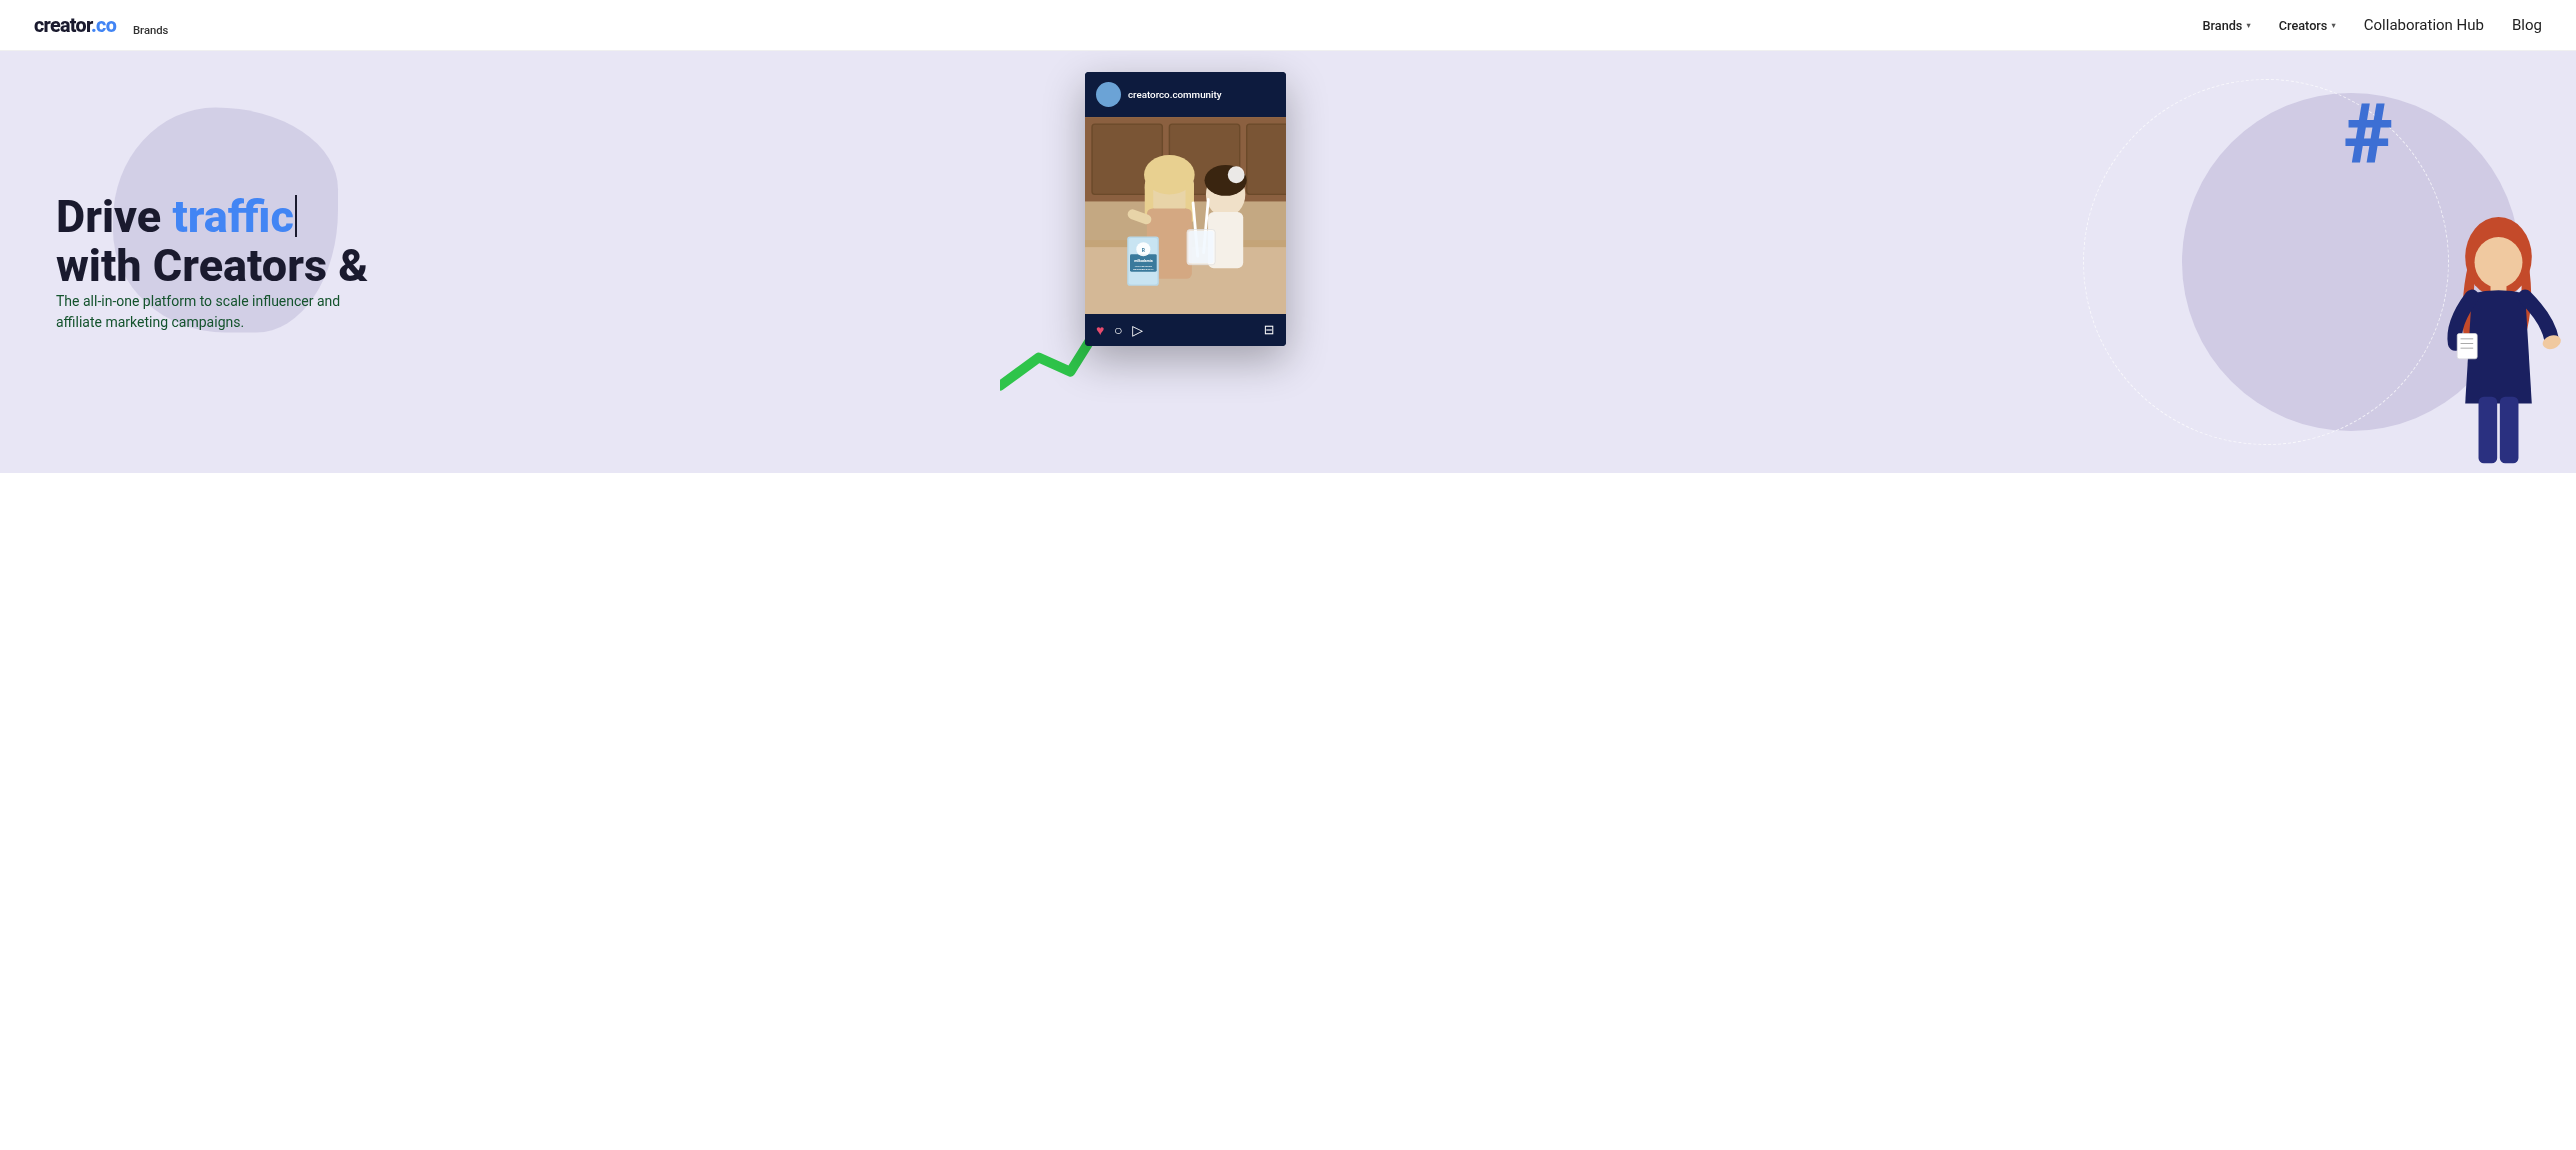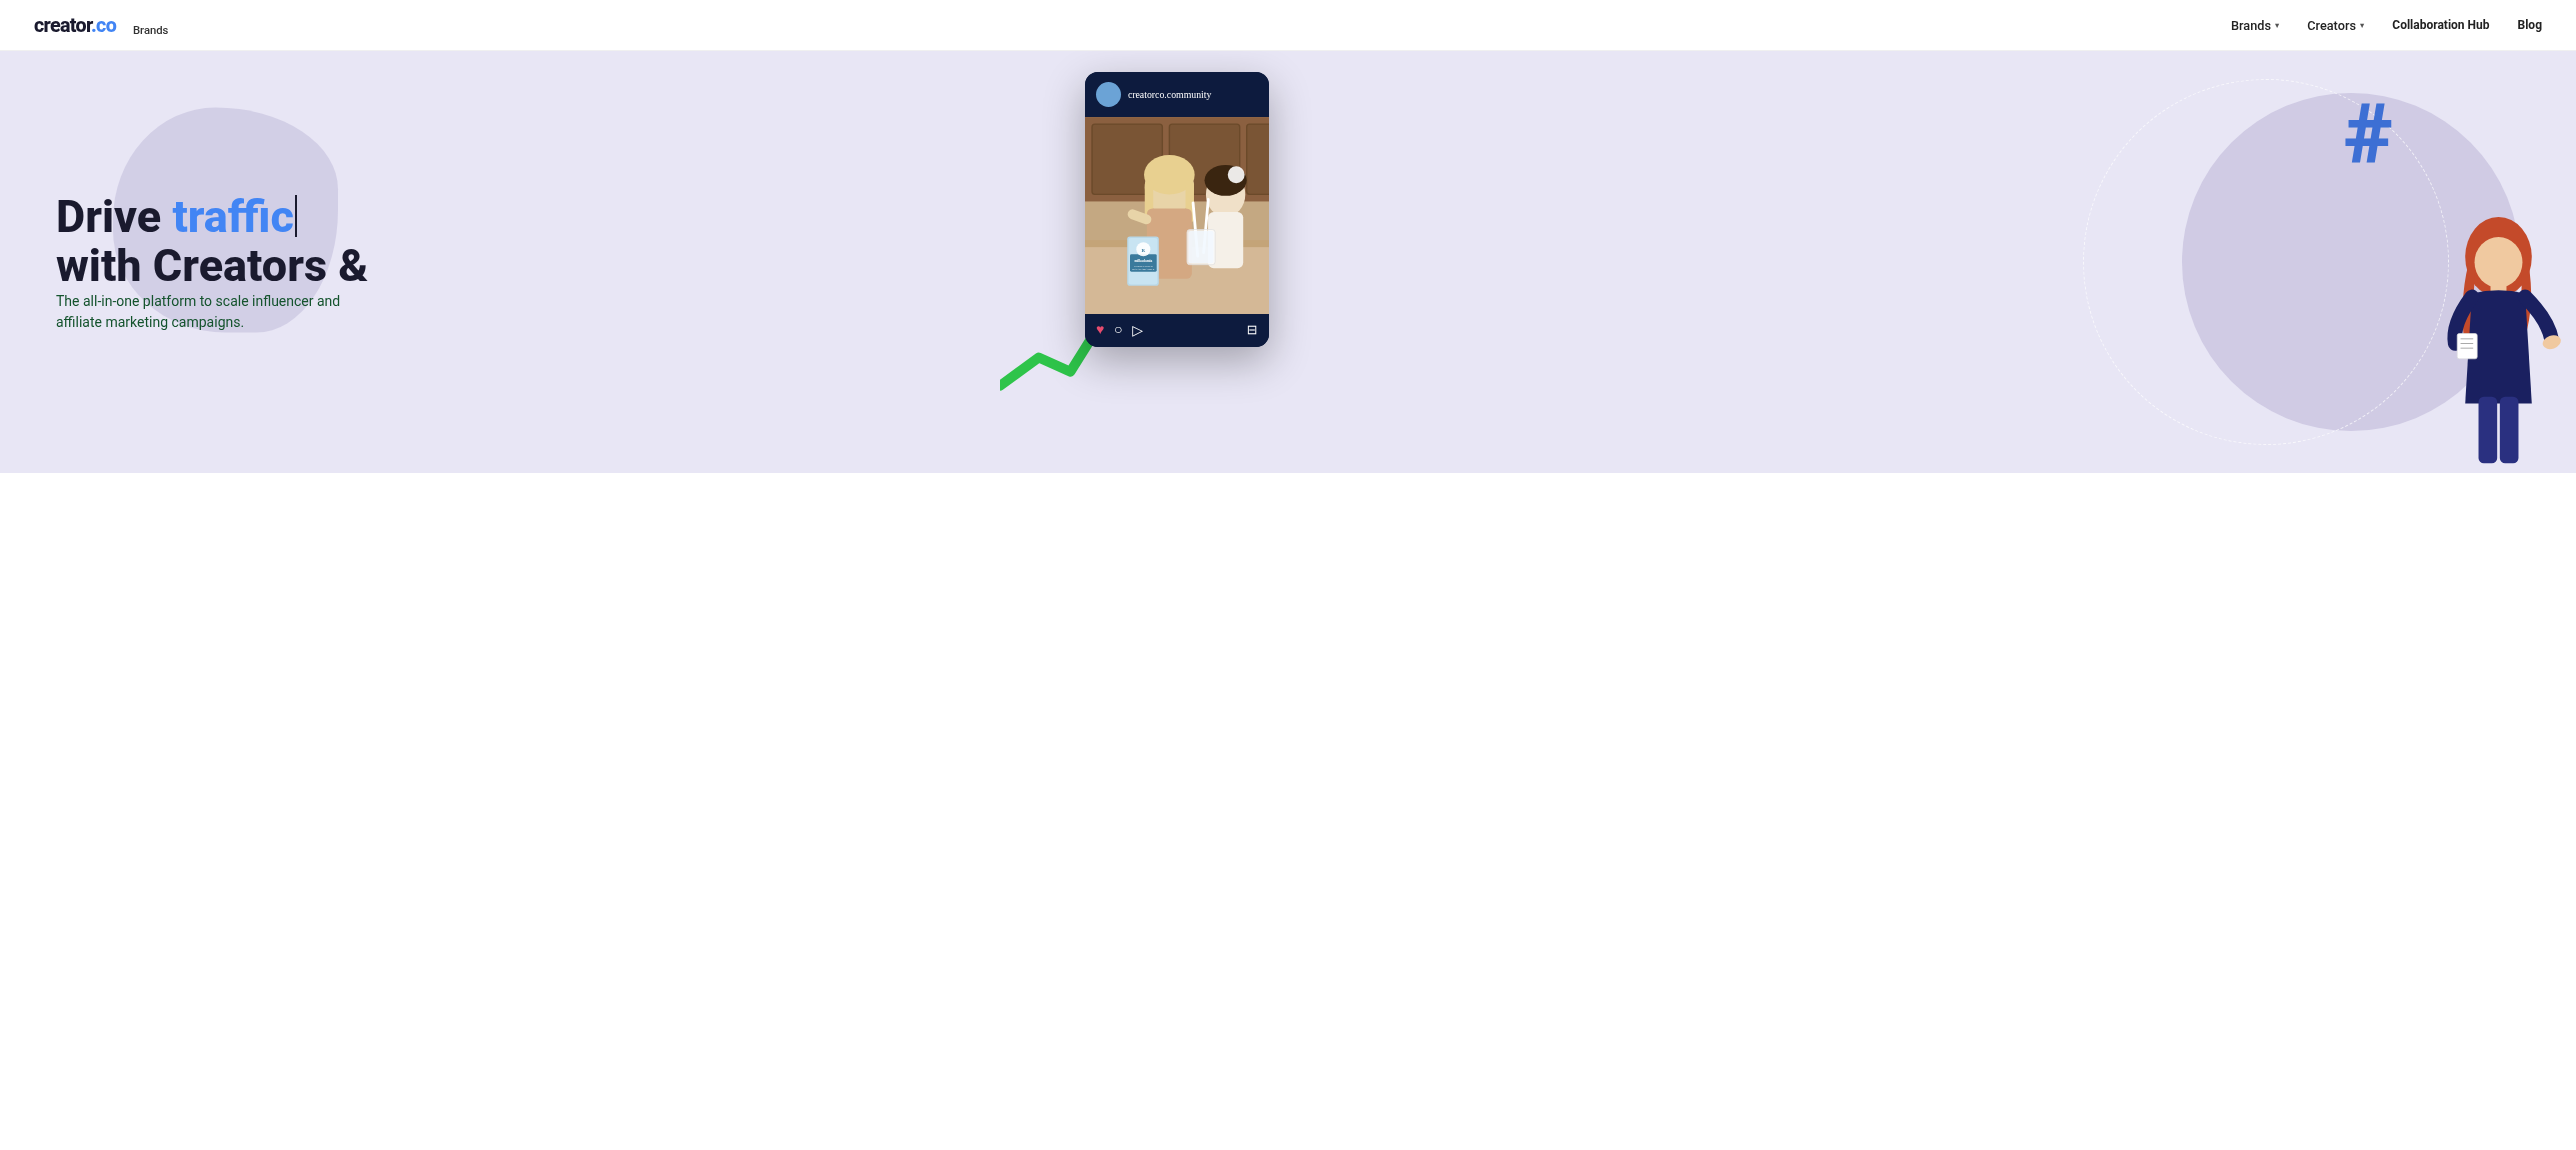--- a/index.html
+++ b/index.html
@@ -73,23 +73,23 @@
       cursor: pointer;
       text-decoration: none;
     }
 
     .nav-item .chevron {
       font-size: 8.4px;
       color: #555;
     }
 
     .nav-item-plain {
-      font-size: 12px;
+      font-size: 15px;
       color: #222;
-      font-weight: 700;
+      font-weight: 400;
       cursor: pointer;
       text-align: center;
     }
 
     
     .hero {
       background: #e8e6f5;
       position: relative;
       min-height: 422px;
       overflow: hidden;
@@ -208,27 +208,26 @@
     .arrow-chart svg {
       width: 155px;
       height: 141px;
     }
 
     
     .phone-mock {
       position: absolute;
       top: 21px;
       left: 183px;
-      width: 184px;
+      width: 201px;
       background: #0d1b3e;
-      border-radius: 13px;
+      border-radius: 4px;
       overflow: hidden;
       z-index: 6;
       box-shadow: 0 14px 42px rgba(0,0,0,0.3);
-      font-family: Liberation Serif, serif;
     }
 
     .phone-header {
       display: flex;
       align-items: center;
       gap: 7px;
       padding: 9.8px 11.3px;
       background: #0d1b3e;
     }
 

